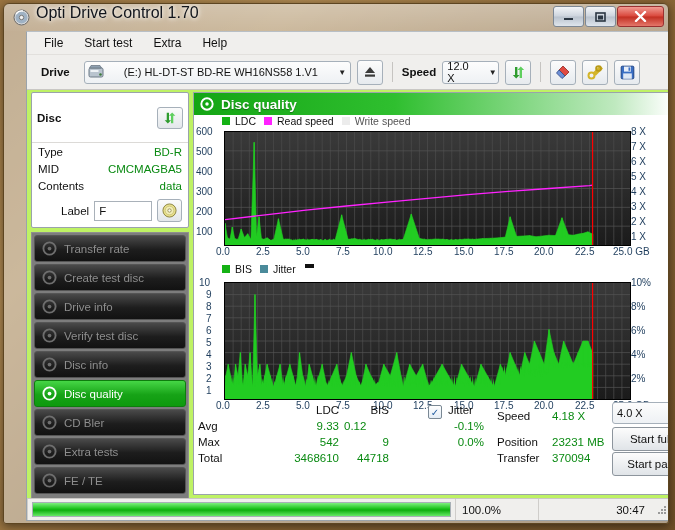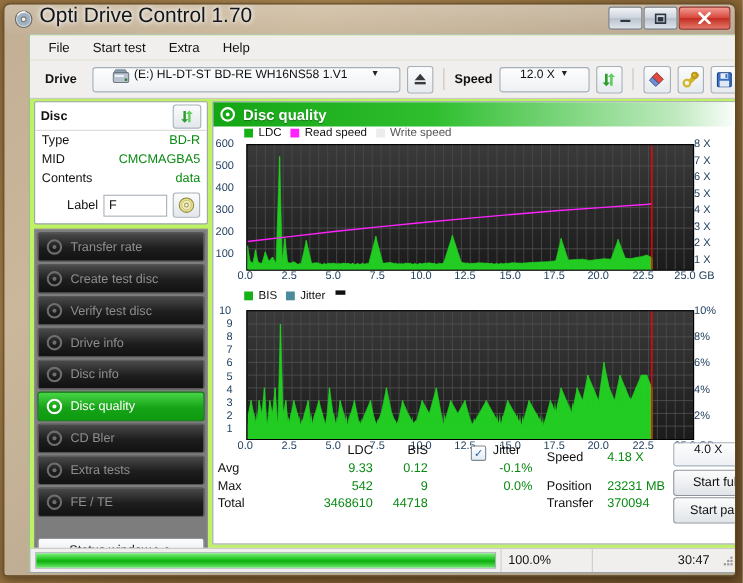--- a/index.html
+++ b/index.html
@@ -22,21 +22,21 @@
   }
   .titlebar{
     position:relative;height:27px;
     background:linear-gradient(180deg,rgba(255,255,255,.20),rgba(255,255,255,.02));
   }
   .title-ico{
     position:absolute;left:9px;top:5px;width:17px;height:17px;
   }
   .title-txt{
     position:absolute;left:32px;top:0;
-    font-size:19px;color:#11151c;
+    font-size:16px;color:#11151c;
     text-shadow:0 0 4px rgba(255,255,255,.95),0 0 7px rgba(255,255,255,.85);
     white-space:nowrap;
   }
   .wbtns{position:absolute;right:4px;top:2px;display:flex;gap:1px;}
   .wbtn{
     width:29px;height:19px;border:1px solid #7c8794;border-radius:3px;
     background:linear-gradient(180deg,#f3f5f8,#cdd4dd 48%,#b9c2cd 52%,#dfe5ec);
     display:flex;align-items:center;justify-content:center;
     font-size:10px;color:#23303e;
   }
@@ -61,22 +61,22 @@
   .menubar span{font-size:12px;color:#111;padding:3px 9px;border-radius:2px;}
   
   .toolbar{
     height:34px;background:#f0efed;border-bottom:1px solid #c9c7c4;
     display:flex;align-items:center;padding:0 6px;gap:6px;
   }
   .tb-label{font-size:11.5px;font-weight:bold;color:#111;}
   .combo{
     height:21px;border:1px solid #a6b0ba;border-radius:3px;
     background:linear-gradient(180deg,#fdfdfd,#eef1f4);
-    display:flex;font-size:11px;color:#111;
-    padding:0 14px;position:relative;
+    display:flex;align-items:center;font-size:11px;color:#111;
+    padding:0 0;position:relative;gap:16px;
   }
   .combo .arrow{
     margin-left:auto;width:15px;text-align:center;font-size:8px;color:#222;
   }
   #drive-combo{width:265px;}
   #drive-combo .dtxt{padding-left:4px;white-space:nowrap;}
   #speed-combo{width:55px;}
   #speed-combo .dtxt{padding-left:4px;}
   .tbtn{
     width:24px;height:23px;border:1px solid #a6b0ba;border-radius:3px;
@@ -84,21 +84,21 @@
     display:flex;align-items:center;justify-content:center;
   }
   .tbsep{width:1px;height:20px;background:#c6c4c1;margin:0 3px;}
   
   .body{position:absolute;left:0;top:57px;right:0;bottom:22px;}
   .sidebar{position:absolute;left:4px;top:3px;width:158px;bottom:3px;}
   .panel{
     border:1px solid #9aa3ab;background:#fff;border-radius:2px;
   }
   .disc-head{
-    height:25px;display:flex;align-items:center;padding:0 5px;
+    height:25px;display:flex;align-items:center;padding:12px 5px;
     border-bottom:1px solid #dcdad7;
   }
   .disc-head b{font-size:11.5px;color:#111;}
   .refresh-btn{
     margin-left:auto;width:24px;height:20px;border:1px solid #a6b0ba;border-radius:3px;
     background:linear-gradient(180deg,#fbfbfb,#e3e7eb);
     display:flex;align-items:center;justify-content:center;
   }
   .disc-rows{padding:3px 6px 5px 6px;}
   .drow{display:flex;justify-content:space-between;align-items:flex-start;height:17px;}
@@ -331,28 +331,28 @@
                 <circle cx="8" cy="8" r="6.5" fill="none" stroke="#6e6e6e" stroke-width="2"></circle>
                 <circle cx="8" cy="8" r="2" fill="#6e6e6e"></circle>
               </svg>
             <span>Create test disc</span>
           </div>
           <div class="nav-btn">
             <svg width="15" height="15" viewBox="0 0 16 16">
                 <circle cx="8" cy="8" r="6.5" fill="none" stroke="#6e6e6e" stroke-width="2"></circle>
                 <circle cx="8" cy="8" r="2" fill="#6e6e6e"></circle>
               </svg>
-            <span>Verify test disc</span>
+            <span>Drive info</span>
           </div>
           <div class="nav-btn">
             <svg width="15" height="15" viewBox="0 0 16 16">
                 <circle cx="8" cy="8" r="6.5" fill="none" stroke="#6e6e6e" stroke-width="2"></circle>
                 <circle cx="8" cy="8" r="2" fill="#6e6e6e"></circle>
               </svg>
-            <span>Drive info</span>
+            <span>Verify test disc</span>
           </div>
           <div class="nav-btn">
             <svg width="15" height="15" viewBox="0 0 16 16">
                 <circle cx="8" cy="8" r="6.5" fill="none" stroke="#6e6e6e" stroke-width="2"></circle>
                 <circle cx="8" cy="8" r="2" fill="#6e6e6e"></circle>
               </svg>
             <span>Disc info</span>
           </div>
           <div class="nav-btn active">
             <svg width="15" height="15" viewBox="0 0 16 16">
@@ -771,21 +771,21 @@
 
           <div style="position:absolute;left:85px;top:0;width:60px;text-align:right">LDC</div>
           <div style="position:absolute;left:150px;top:0;width:45px;text-align:right">BIS</div>
           <div style="position:absolute;left:234px;top:1px">
             <span class="cb">✓</span>
           </div>
           <div style="position:absolute;left:254px;top:0">Jitter</div>
 
           <div style="position:absolute;left:4px;top:16px">Avg</div>
           <div class="g" style="position:absolute;left:85px;top:16px;width:60px;text-align:right">9.33</div>
-          <div class="g" style="position:absolute;left:150px;top:16px;width:45px;text-align:right">0.12</div>
+          <div class="g" style="position:absolute;left:150px;top:16px;width:45px;">0.12</div>
           <div class="g" style="position:absolute;left:232px;top:16px;width:58px;text-align:right">-0.1%</div>
 
           <div style="position:absolute;left:4px;top:32px">Max</div>
           <div class="g" style="position:absolute;left:85px;top:32px;width:60px;text-align:right">542</div>
           <div class="g" style="position:absolute;left:150px;top:32px;width:45px;text-align:right">9</div>
           <div class="g" style="position:absolute;left:232px;top:32px;width:58px;text-align:right">0.0%</div>
 
           <div style="position:absolute;left:4px;top:48px">Total</div>
           <div class="g" style="position:absolute;left:75px;top:48px;width:70px;text-align:right">3468610</div>
           <div class="g" style="position:absolute;left:145px;top:48px;width:50px;text-align:right">44718</div>

